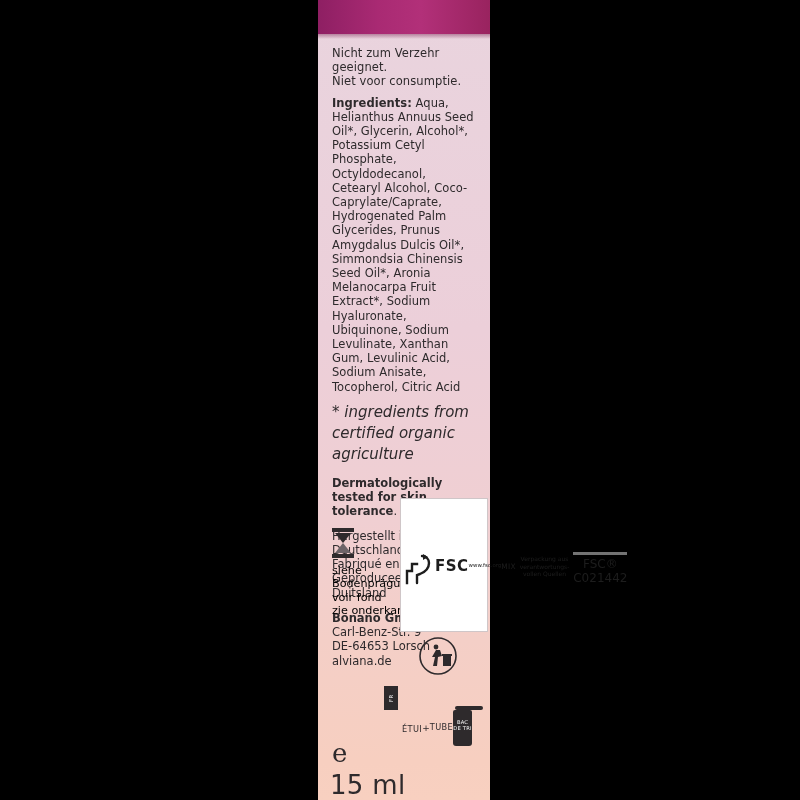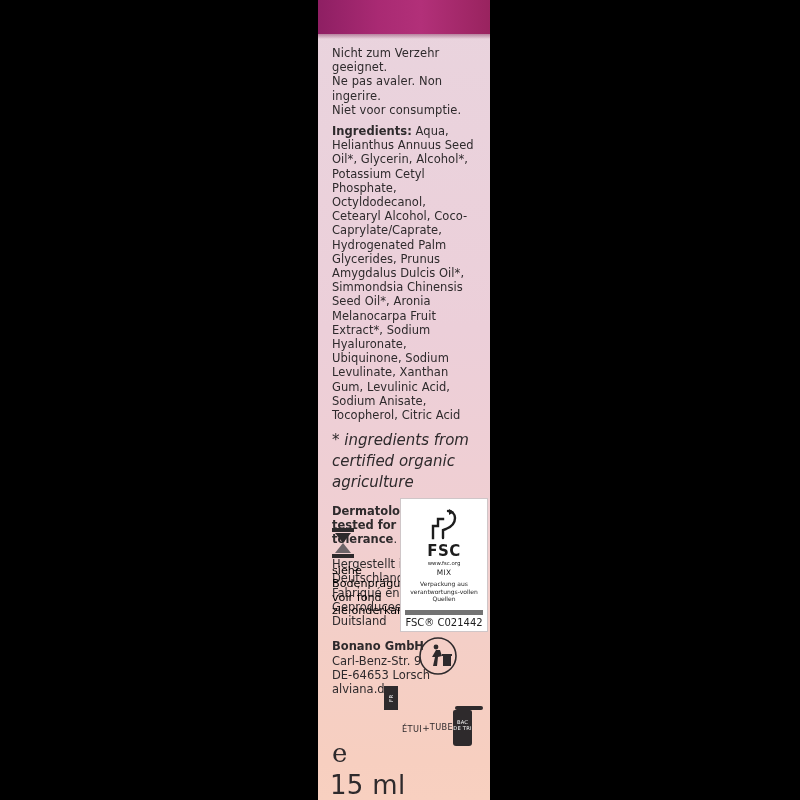--- a/index.html
+++ b/index.html
@@ -55,30 +55,30 @@
   .hourglass .sandtop{position:absolute;left:3px;top:5px;width:0;height:0;
      border-left:8px solid transparent;border-right:8px solid transparent;border-top:10px solid #2e2a2c;}
   .hourglass .sandbot{position:absolute;left:3px;bottom:5px;width:0;height:0;
      border-left:8px solid transparent;border-right:8px solid transparent;border-bottom:10px solid #6d6468;}
   .hour-text{margin-top:6px;font-size:11.2px;line-height:13.4px;}
 
   
   .fsc{
     position:absolute;left:82px;top:498px;width:86px;height:132px;
     background:#ffffff;border:1px solid #cfc6c8;
-    display:flex;flex-direction:column;align-items:center;
+    display:flex;align-items:center;
     font-size:6.2px;color:#1d1d1d;text-align:center;
   }
   .fsc .tree{margin-top:6px;width:34px;height:36px;position:relative;}
   .fsc .tree svg{width:34px;height:36px;}
   .fsc .fsc-word{font-size:15px;font-weight:bold;letter-spacing:.5px;margin-top:1px;}
   .fsc .url{font-size:5.4px;margin-top:0px;}
   .fsc .mix{font-size:7.4px;margin-top:2px;letter-spacing:.3px;}
   .fsc .claim{font-size:6px;line-height:7.6px;margin-top:3px;padding:0 4px;}
-  .fsc .code{font-size:10px;margin-top:7px;border-top:5px solid #737373;width:78px;padding-top:2px;}
+  .fsc .code{font-size:12px;margin-top:7px;border-top:3px solid #737373;width:78px;padding-top:2px;}
 
   
   .binman{position:absolute;left:100px;top:636px;width:40px;height:40px;}
   .binman svg{width:40px;height:40px;}
 
   
   .recyc{
     position:absolute;left:84px;top:680px;width:70px;height:96px;
     display:flex;flex-direction:row;align-items:center;
     color:#2e2a2c;font-size:7.6px;
@@ -107,21 +107,20 @@
 
   <div class="carton">
 
     <div class="cap-band"></div>
     <div class="cap-band-shadow"></div>
 
     <div class="content">
 
       <div class="warn">
         <div>Nicht zum Verzehr geeignet.</div>
-        <div>Ne pas avaler. Non ingerire.</div>
         <div>Niet voor consumptie.</div>
       </div>
 
       <div class="ing"><b>Ingredients:</b><span> Aqua, Helianthus Annuus Seed Oil*, Glycerin, Alcohol*, Potassium Cetyl Phosphate, Octyldodecanol, Cetearyl Alcohol, Coco-Caprylate/Caprate, Hydrogenated Palm Glycerides, Prunus Amygdalus Dulcis Oil*, Simmondsia Chinensis Seed Oil*, Aronia Melanocarpa Fruit Extract*, Sodium Hyaluronate, Ubiquinone, Sodium Levulinate, Xanthan Gum, Levulinic Acid, Sodium Anisate, Tocopherol, Citric Acid</span></div>
 
       <div class="organic">* ingredients from certified organic agriculture</div>
 
       <div class="derm"><span>Dermatologically tested for skin tolerance</span><span class="reg">.</span></div>
 
       <div class="made">

